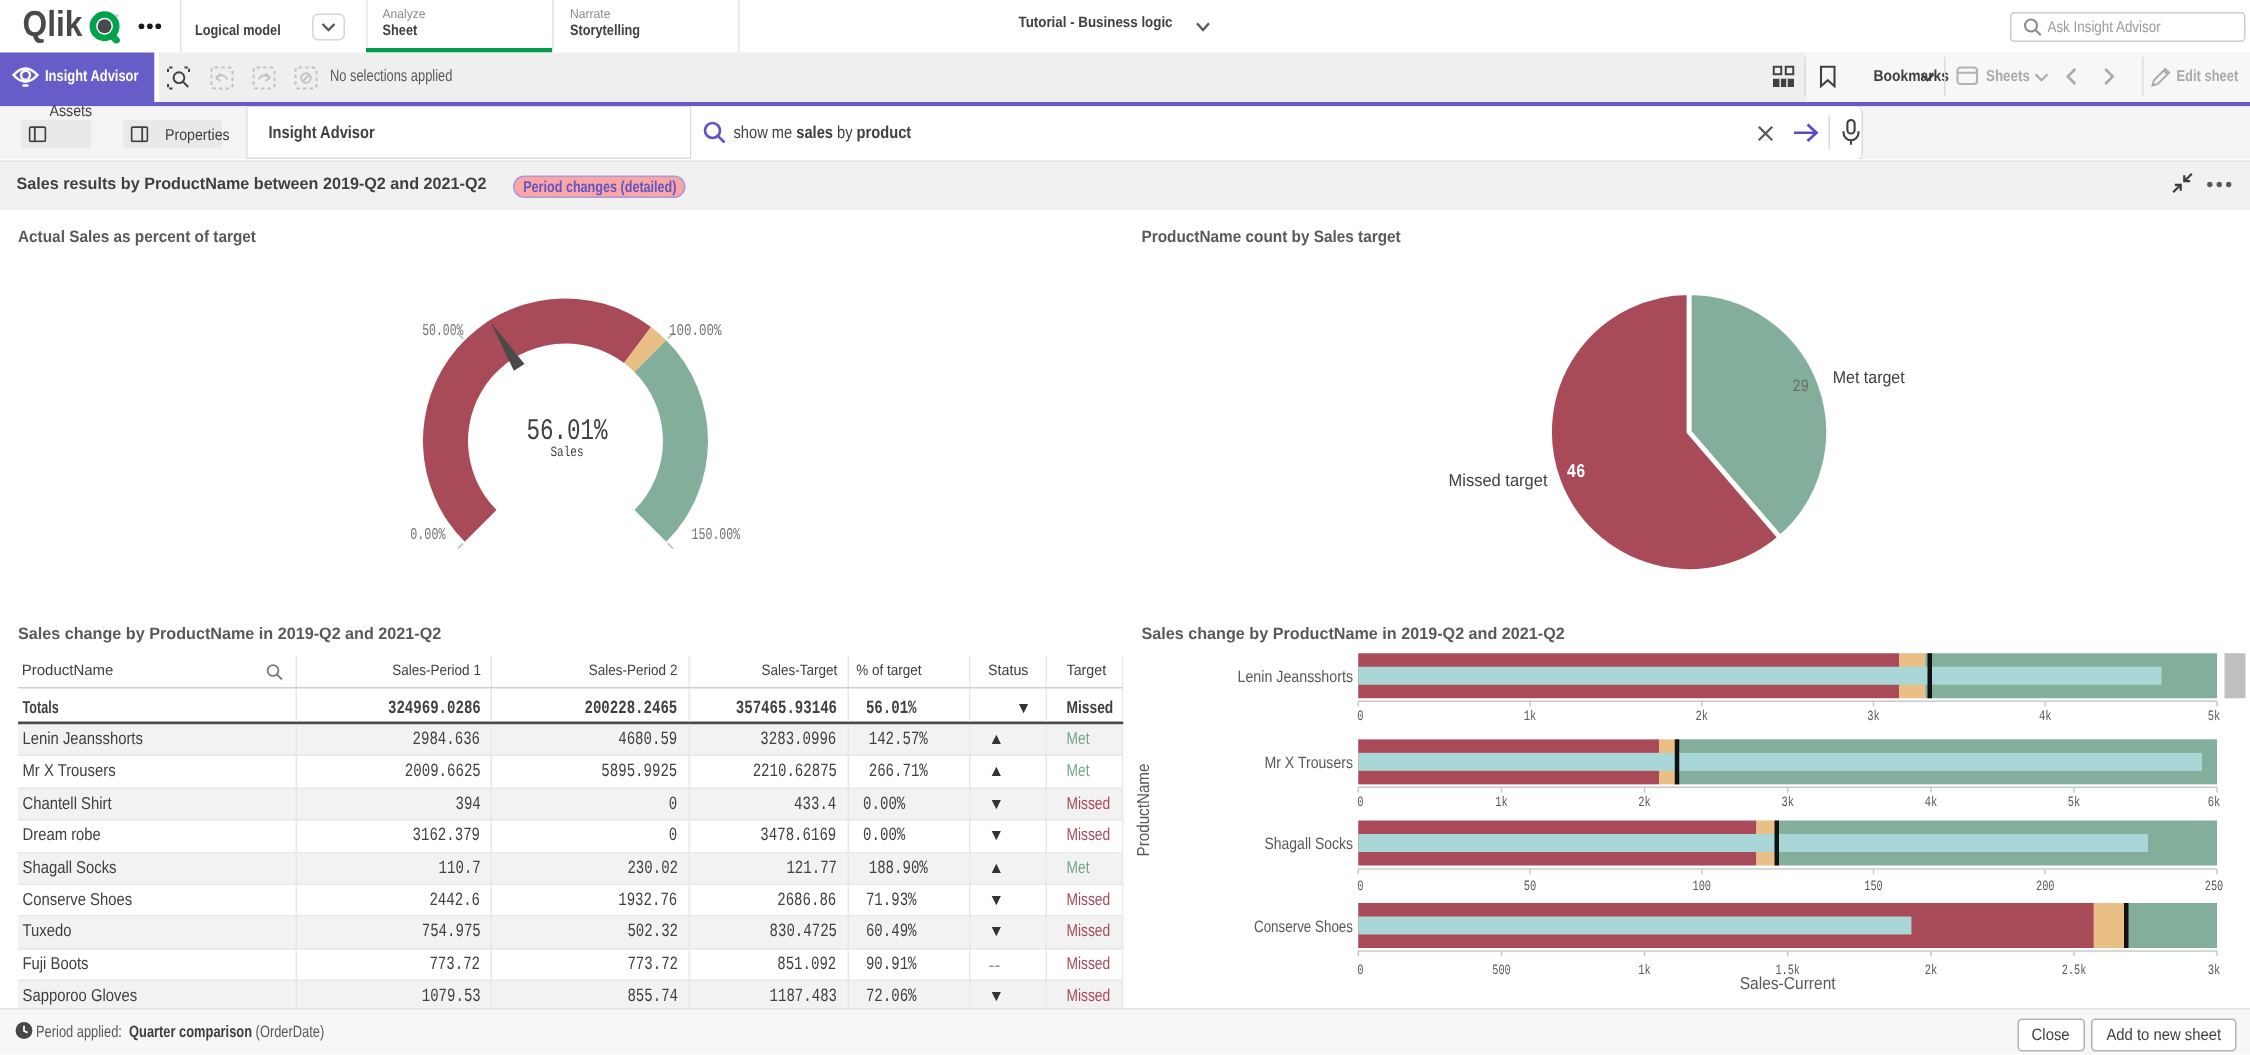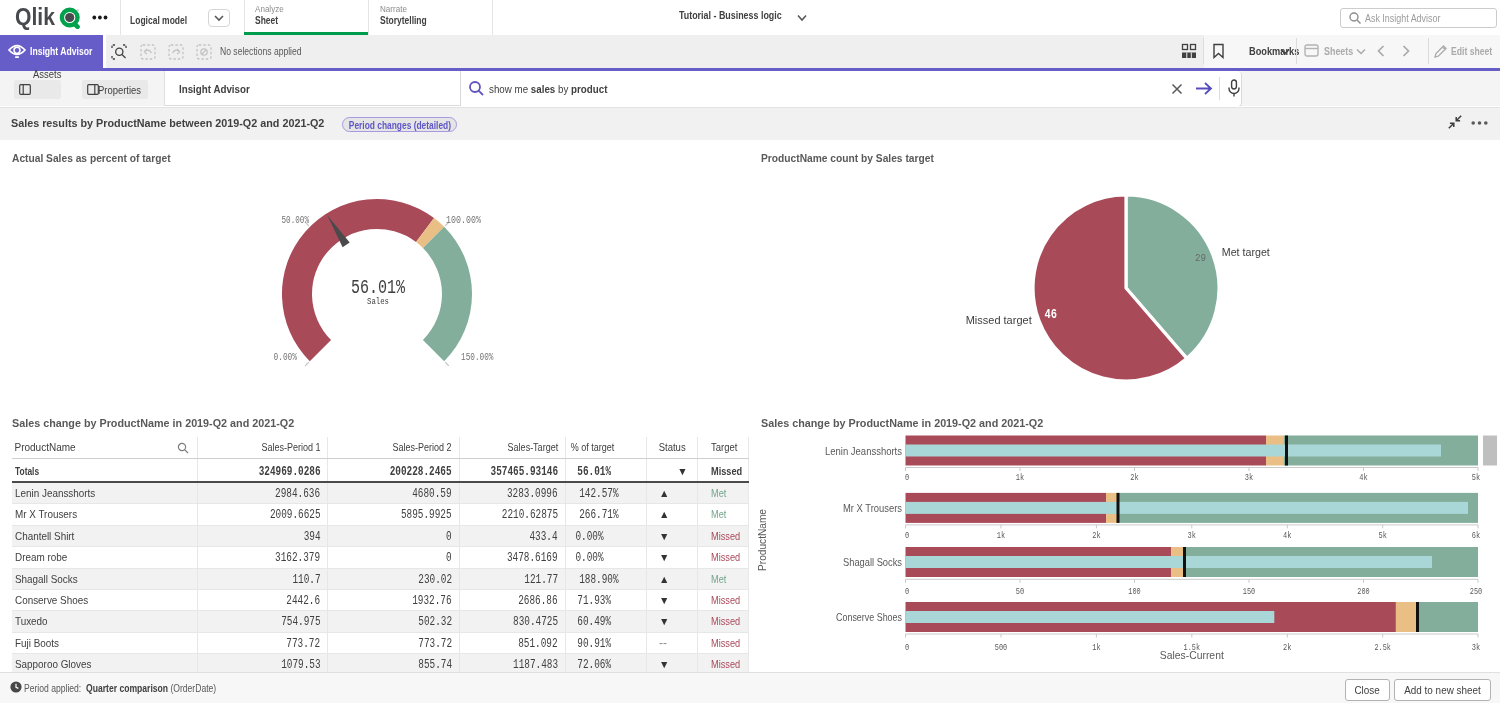--- a/index.html
+++ b/index.html
@@ -155,21 +155,21 @@
 <svg class="abs" style="left:19px;top:84px;" width="12" height="11" viewBox="0 0 12 11">
     <rect x="0.7" y="0.7" width="10.6" height="9.6" rx="1" fill="none" stroke="#404040" stroke-width="1.2"></rect>
     <line x1="4.2" y1="0.7" x2="4.2" y2="10.3" stroke="#404040" stroke-width="1.2"></line>
   </svg>
 <div class="abs" style="left:33px;top:68px;font-size:10.5px;color:#404040;"><span class="sx" style="transform:scaleX(0.9);">Assets</span></div>
 <div class="abs" style="left:82px;top:80px;width:66px;height:19px;background:#e9e9e9;border-radius:2px;"></div>
 <svg class="abs" style="left:87px;top:84px;" width="12" height="11" viewBox="0 0 12 11">
     <rect x="0.7" y="0.7" width="10.6" height="9.6" rx="1" fill="none" stroke="#404040" stroke-width="1.2"></rect>
     <line x1="7.8" y1="0.7" x2="7.8" y2="10.3" stroke="#404040" stroke-width="1.2"></line>
   </svg>
-<div class="abs" style="left:98px;top:84px;font-size:10.5px;color:#404040;"><span class="sx" style="transform:scaleX(0.9);">Properties</span></div>
+<div class="abs" style="left:110px;top:84px;font-size:10.5px;color:#404040;"><span class="sx" style="transform:scaleX(0.9);">Properties</span></div>
 <div class="abs" style="left:179px;top:83px;font-size:11.5px;font-weight:bold;color:#404040;"><span class="sx" style="transform:scaleX(0.85);">Insight Advisor</span></div>
 
 <div class="abs" style="left:1242px;top:70.5px;width:258px;height:35px;background:#f4f4f4;"></div>
 <div class="abs" style="left:460px;top:70.5px;width:782px;height:35px;background:#fff;border-left:1px solid #d9d9d9;border-right:1px solid #d9d9d9;border-radius:0 4px 4px 0;"></div>
 <svg class="abs" style="left:468px;top:80px;" width="17" height="17" viewBox="0 0 17 17">
     <circle cx="7" cy="7" r="5" fill="none" stroke="#5f55c1" stroke-width="1.8"></circle>
     <line x1="10.6" y1="10.6" x2="15" y2="15" stroke="#5f55c1" stroke-width="1.8"></line>
   </svg>
 <div class="abs" style="left:489px;top:83px;font-size:11.5px;color:#404040;"><span class="sx" style="transform:scaleX(0.85);">show me <b>sales</b> by <b>product</b></span></div>
 <svg class="abs" style="left:1170px;top:82px;" width="14" height="14" viewBox="0 0 14 14">
@@ -180,21 +180,21 @@
   </svg>
 <div class="abs" style="left:1219px;top:77px;width:1px;height:23px;background:#dcdcdc;"></div>
 <svg class="abs" style="left:1227px;top:79px;" width="14" height="19" viewBox="0 0 14 19">
   <rect x="4.6" y="1" width="4.8" height="9" rx="2.4" fill="none" stroke="#404040" stroke-width="1.4"></rect>
   <path d="M2 8.5 V9.5 A5 5 0 0 0 12 9.5 V8.5" fill="none" stroke="#404040" stroke-width="1.4"></path>
   <line x1="7" y1="14.5" x2="7" y2="17.5" stroke="#404040" stroke-width="1.4"></line>
 </svg>
 
 <div class="abs" id="row4" style="left:0;top:106.5px;width:1500px;height:33.5px;background:#f1f1f1;border-top:1px solid #e3e3e3;"></div>
 <div class="abs" style="left:11px;top:117px;font-size:11px;font-weight:bold;color:#404040;"><span class="sx" style="transform:scaleX(0.98);">Sales results by ProductName between 2019-Q2 and 2021-Q2</span></div>
-<div class="abs" style="left:342px;top:117px;width:115px;height:15px;background:#e5e5e5;border:1px solid #a79ae0;border-radius:8px;display:flex;align-items:center;justify-content:center;overflow:visible;">
+<div class="abs" style="left:342px;top:117px;width:115px;height:15px;background:#fca5a5;border:1px solid #a79ae0;border-radius:8px;display:flex;align-items:center;justify-content:center;overflow:visible;">
   <span class="sxc" style="font-size:10.5px;font-weight:bold;color:#5f56c7;transform:scaleX(0.8);">Period changes (detailed)</span>
 </div>
 <svg class="abs" style="left:1448px;top:115px;" width="14" height="14" viewBox="0 0 14 14">
   <g stroke="#3a3c3e" stroke-width="1.5" fill="none">
       <path d="M13.2 0.8 L8.2 5.8 M8.2 1.9 V5.8 H12.1"></path>
       <path d="M0.8 13.2 L5.8 8.2 M5.8 12.1 V8.2 H1.9"></path>
     </g>
 </svg>
 <svg class="abs" style="left:1471px;top:120px;" width="18" height="6" viewBox="0 0 18 6">
     <circle cx="2.2" cy="3" r="1.8" fill="#595959"></circle>

